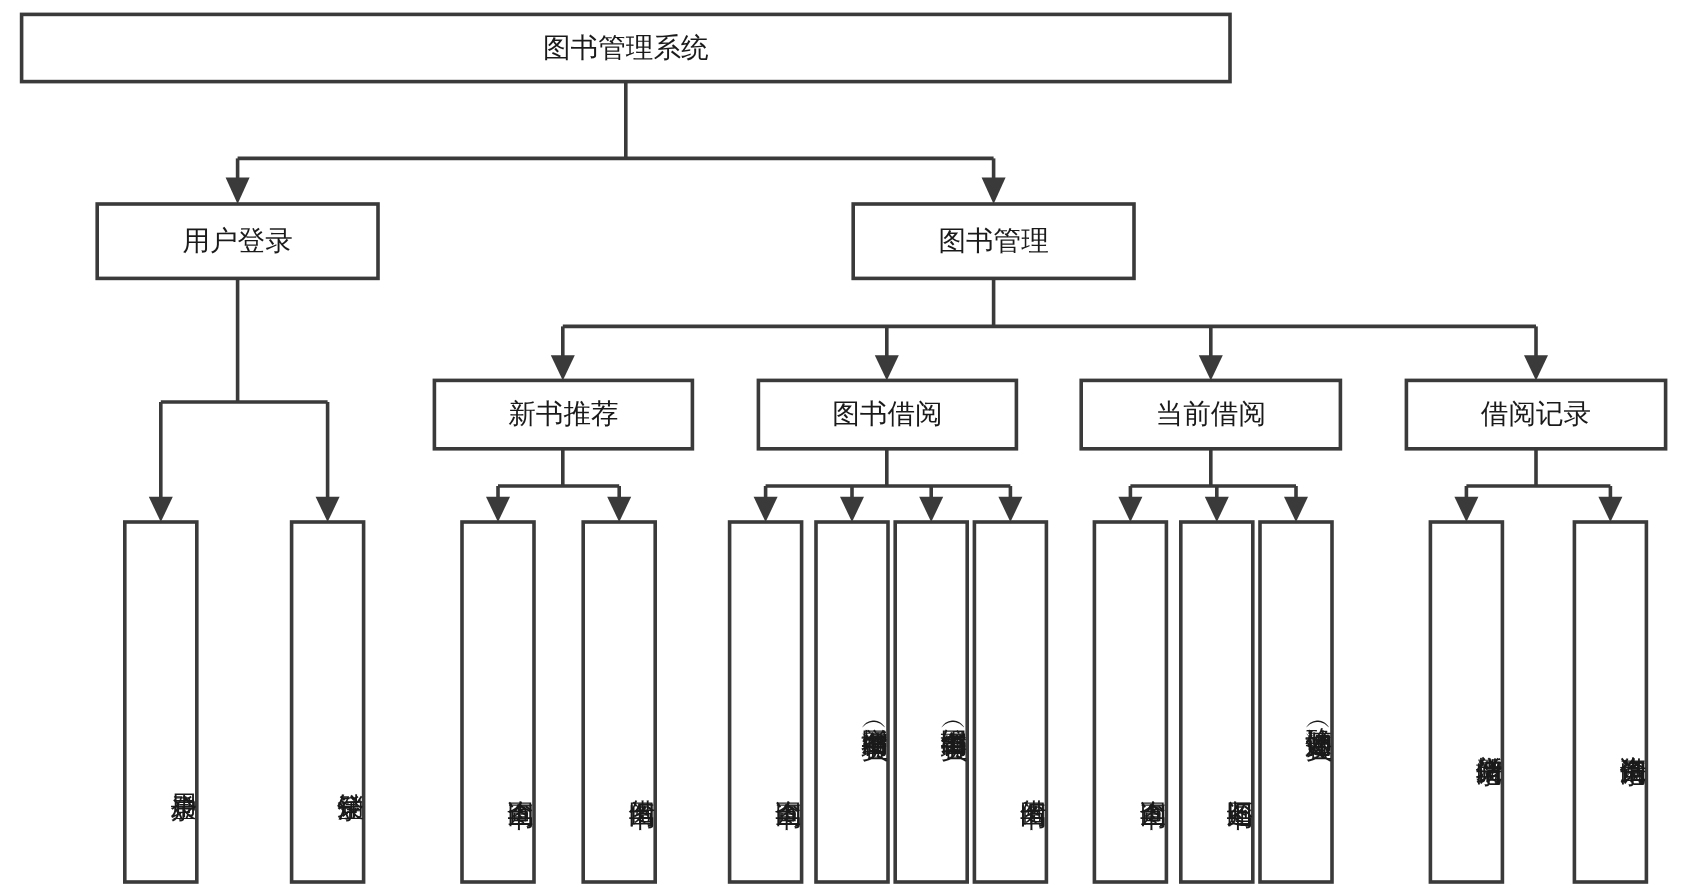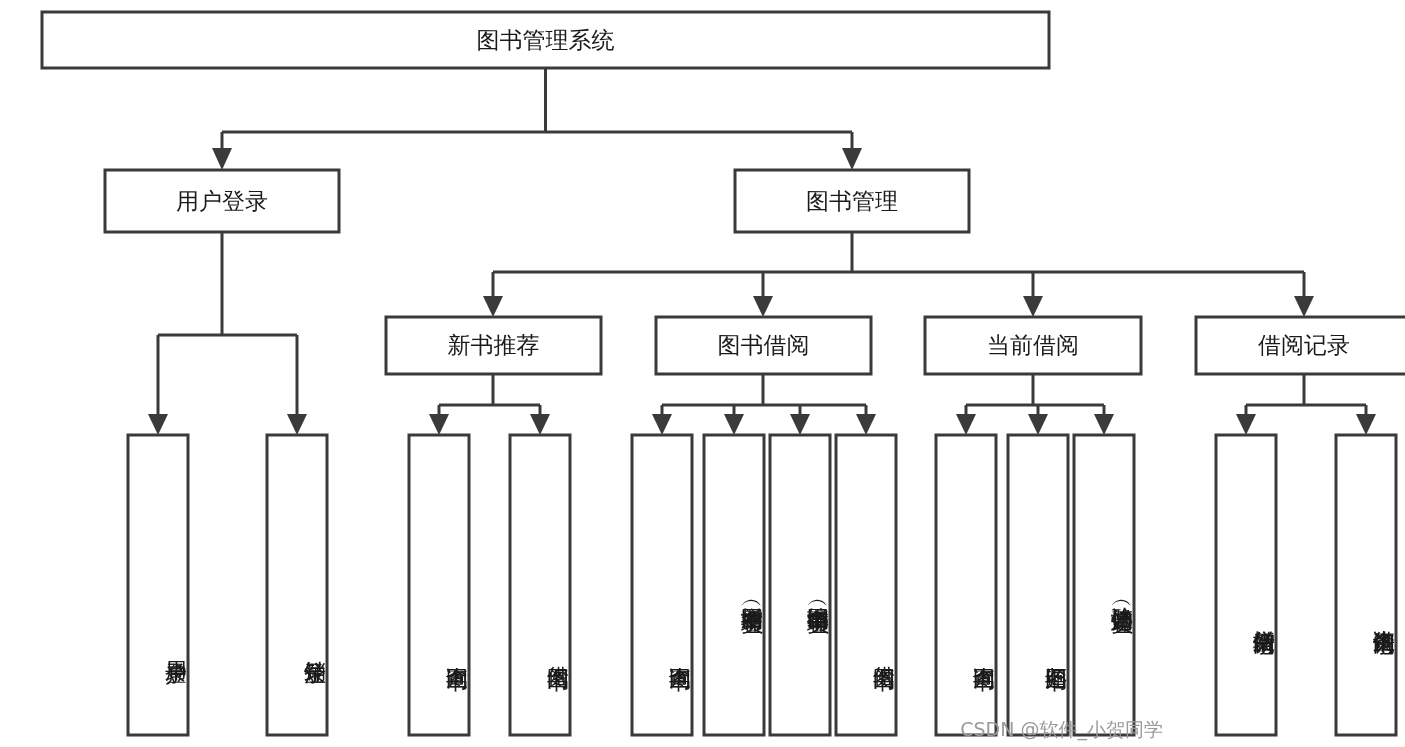--- a/index.html
+++ b/index.html
@@ -13,21 +13,20 @@
     font-family: "DejaVu Sans", "Liberation Sans", sans-serif;
     overflow: hidden;
     position: relative;
   }
   #diagram-root {
     position: absolute;
     left: 0;
     top: 0;
     width: 1147px;
     height: 747px;
-    margin-left: 24px;
   }
   svg.tree {
     display: block;
     width: 1405px;
     height: 747px;
   }
   .node-box {
     fill: #ffffff;
     stroke: #3a3a3a;
     stroke-width: 3;
@@ -221,15 +220,14 @@
   <div class="leaf-label" style="left:608px; top:435px; width:60px; height:300px; padding-top:66px;">查询图书</div>
   <div class="leaf-label" style="left:680px; top:435px; width:60px; height:300px; padding-top:8px;">新增图书（管理员）</div>
   <div class="leaf-label" style="left:746px; top:435px; width:60px; height:300px; padding-top:8px;">编辑图书（管理员）</div>
   <div class="leaf-label" style="left:812px; top:435px; width:60px; height:300px; padding-top:66px;">借阅图书</div>
   <div class="leaf-label" style="left:912px; top:435px; width:60px; height:300px; padding-top:66px;">查询图书</div>
   <div class="leaf-label" style="left:984px; top:435px; width:60px; height:300px; padding-top:66px;">归还图书</div>
   <div class="leaf-label" style="left:1050px; top:435px; width:60px; height:300px; padding-top:8px;">确认归还（管理员）</div>
   <div class="leaf-label" style="left:1192px; top:435px; width:60px; height:300px; padding-top:30px;">新增借阅记录</div>
   <div class="leaf-label" style="left:1312px; top:435px; width:60px; height:300px; padding-top:30px;">查询借阅记录</div>
 
-  <div class="watermark">CSDN @软件_小贺同学</div>
 
 </div>
 
 </body></html>

